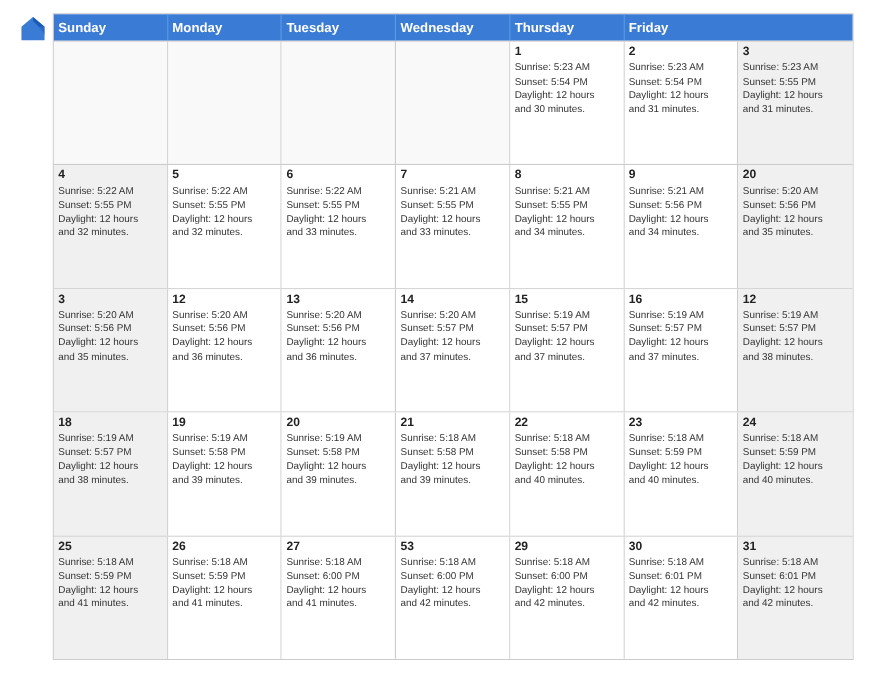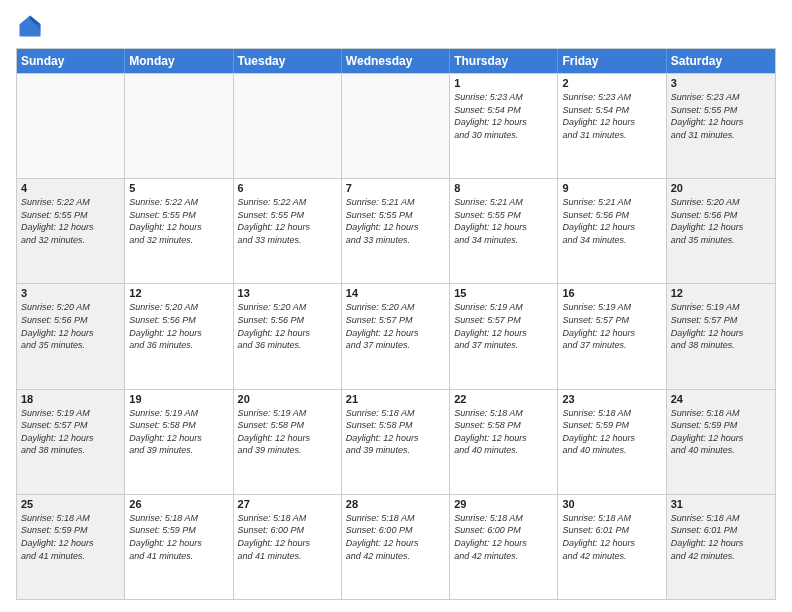--- a/index.html
+++ b/index.html
@@ -7,21 +7,21 @@
       width: 792px;
       height: 612px;
       font-family: Arial, sans-serif;
       background: #fff;
       overflow: hidden;
     }
     .page {
       width: 792px;
       height: 612px;
       display: flex;
-      flex-direction: column;
+      flex-direction: row;
       padding: 12px 16px 12px 16px;
     }
     .header {
       display: flex;
       justify-content: space-between;
       align-items: flex-start;
       margin-bottom: 8px;
     }
     .logo {
       display: flex;
@@ -105,21 +105,20 @@
     .day-number {
       font-size: 11px;
       font-weight: bold;
       margin-bottom: 2px;
       color: #222;
     }
     .cell-text {
       font-size: 9px;
       line-height: 1.4;
       color: #333;
-      font-style: italic;
     }
   </style>
 </head>
 <body>
 
 <div class="page">
   <div class="header">
     <div class="logo">
       <svg class="logo-icon" viewBox="0 0 32 32">
         <polygon points="16,4 28,14 28,28 4,28 4,14" fill="#3a7bd5"></polygon>
@@ -138,21 +137,20 @@
   </div>
 
   <div class="calendar">
     <div class="cal-header-row">
     <div class="cal-header-cell">Sunday</div>
         <div class="cal-header-cell">Monday</div>
         <div class="cal-header-cell">Tuesday</div>
         <div class="cal-header-cell">Wednesday</div>
         <div class="cal-header-cell">Thursday</div>
         <div class="cal-header-cell">Friday</div>
-        <div class="cal-header-cell">Saturday</div>
       </div>
     <div class="cal-body">
     <div class="cal-row">
           <div class="cal-cell empty"></div>
           <div class="cal-cell empty"></div>
           <div class="cal-cell empty"></div>
           <div class="cal-cell empty"></div>
           <div class="cal-cell">
             <div class="day-number">1</div>
             <div class="cell-text" style="white-space: pre-line;">Sunrise: 5:23 AM
@@ -344,21 +342,21 @@
 and 41 minutes.</div>
           </div>
           <div class="cal-cell">
             <div class="day-number">27</div>
             <div class="cell-text" style="white-space: pre-line;">Sunrise: 5:18 AM
 Sunset: 6:00 PM
 Daylight: 12 hours
 and 41 minutes.</div>
           </div>
           <div class="cal-cell">
-            <div class="day-number">28</div>
+            <div class="day-number">53</div>
             <div class="cell-text" style="white-space: pre-line;">Sunrise: 5:18 AM
 Sunset: 6:00 PM
 Daylight: 12 hours
 and 42 minutes.</div>
           </div>
           <div class="cal-cell">
             <div class="day-number">29</div>
             <div class="cell-text" style="white-space: pre-line;">Sunrise: 5:18 AM
 Sunset: 6:00 PM
 Daylight: 12 hours

